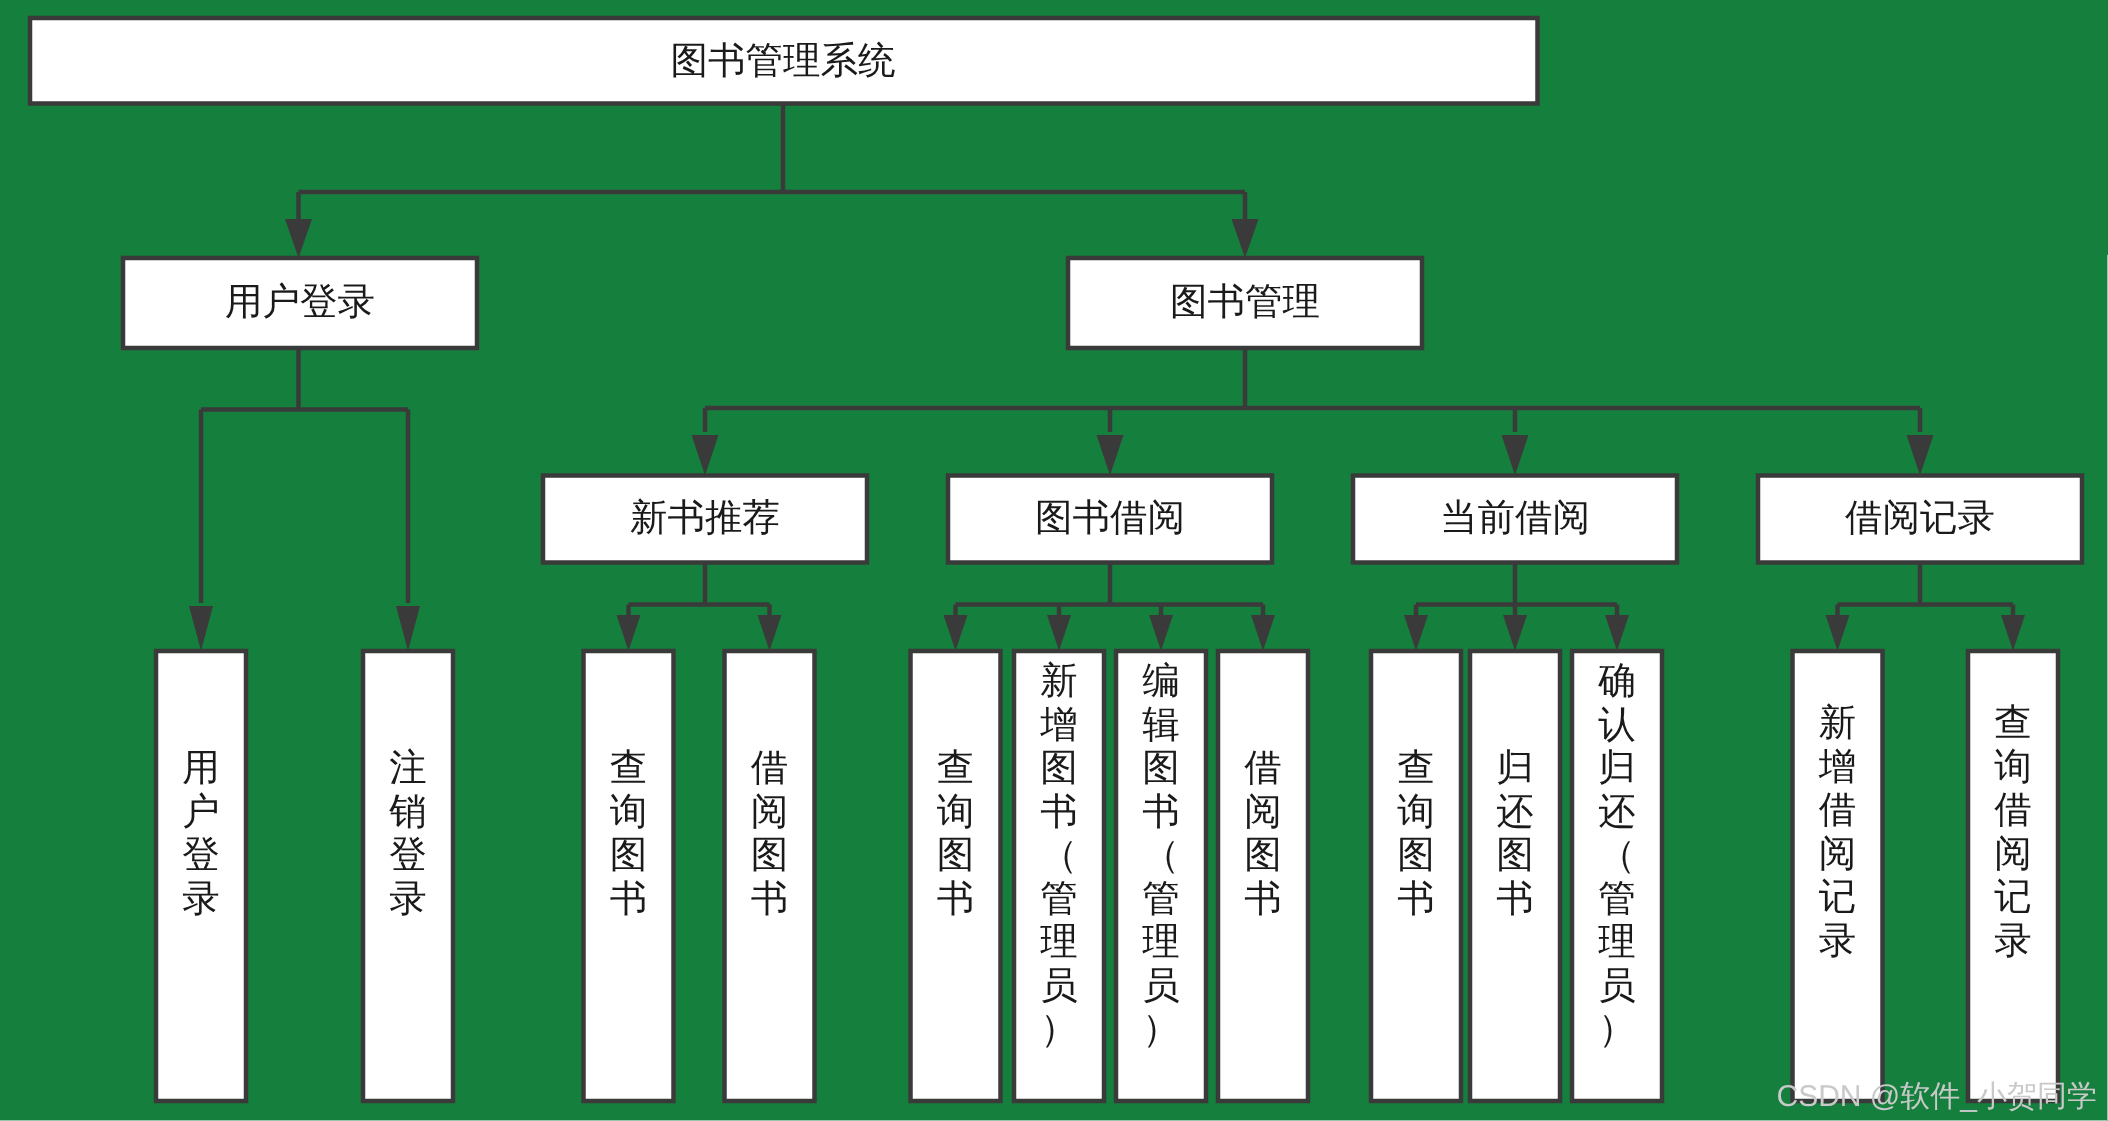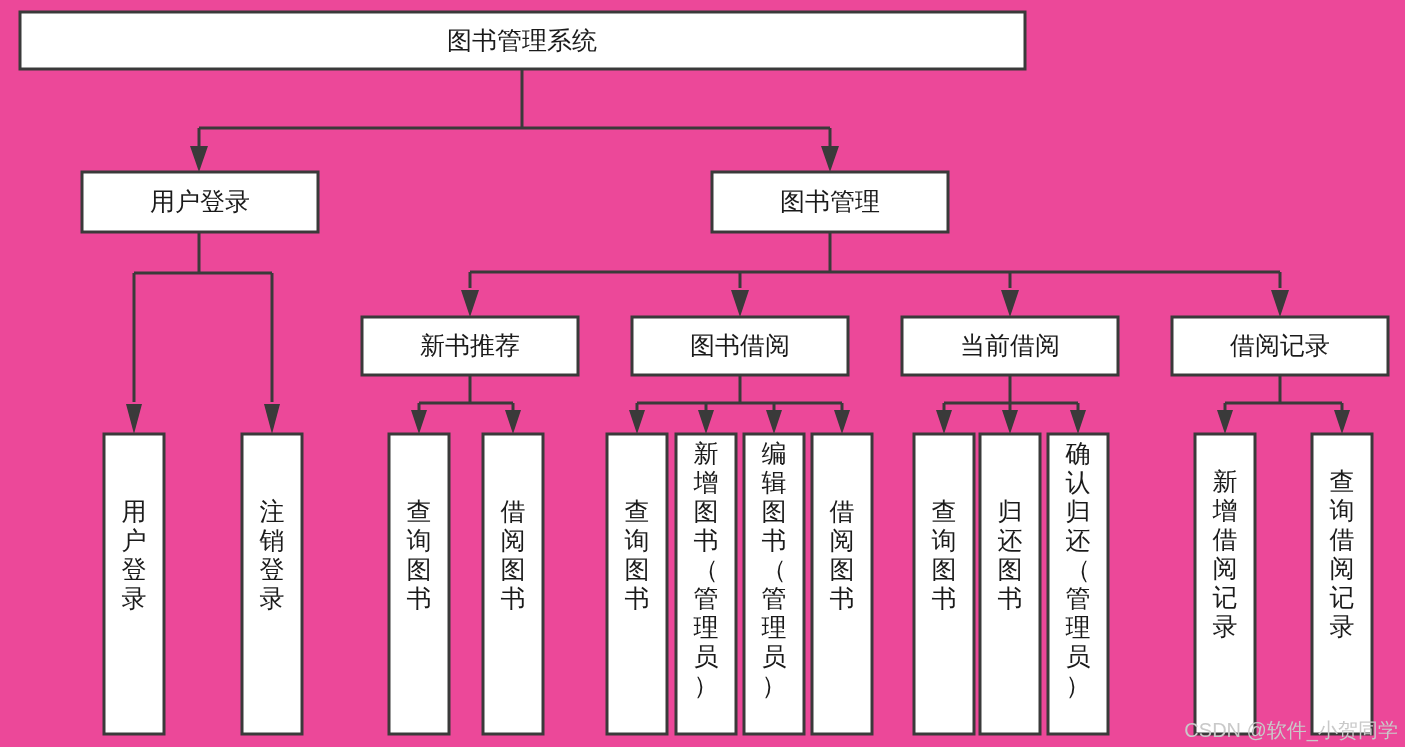--- a/index.html
+++ b/index.html
@@ -8,21 +8,21 @@
     padding: 0;
     background: #ffffff;
   }
   body {
     font-family: "Liberation Sans", "DejaVu Sans", sans-serif;
   }
   #diagram-root {
     position: relative;
     width: 1405px;
     height: 747px;
-    background: #ec4899;
+    background: #15803d;
     overflow: hidden;
   }
   svg#flow {
     display: block;
     width: 1405px;
     height: 747px;
   }
   .node-box {
     fill: #ffffff;
     stroke: #3a3a3a;

